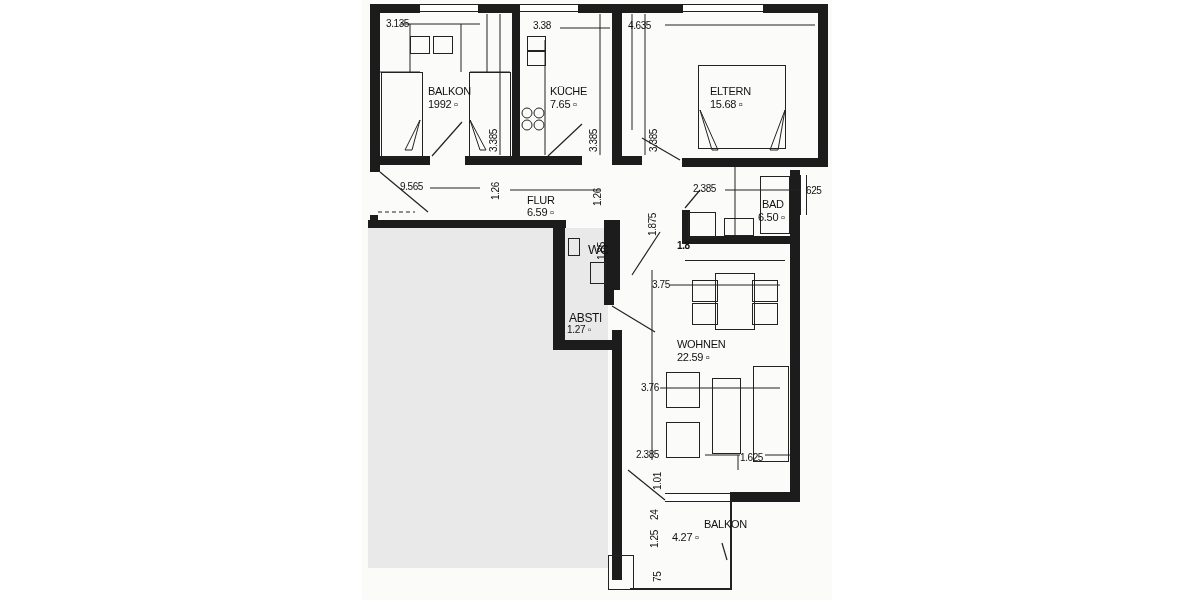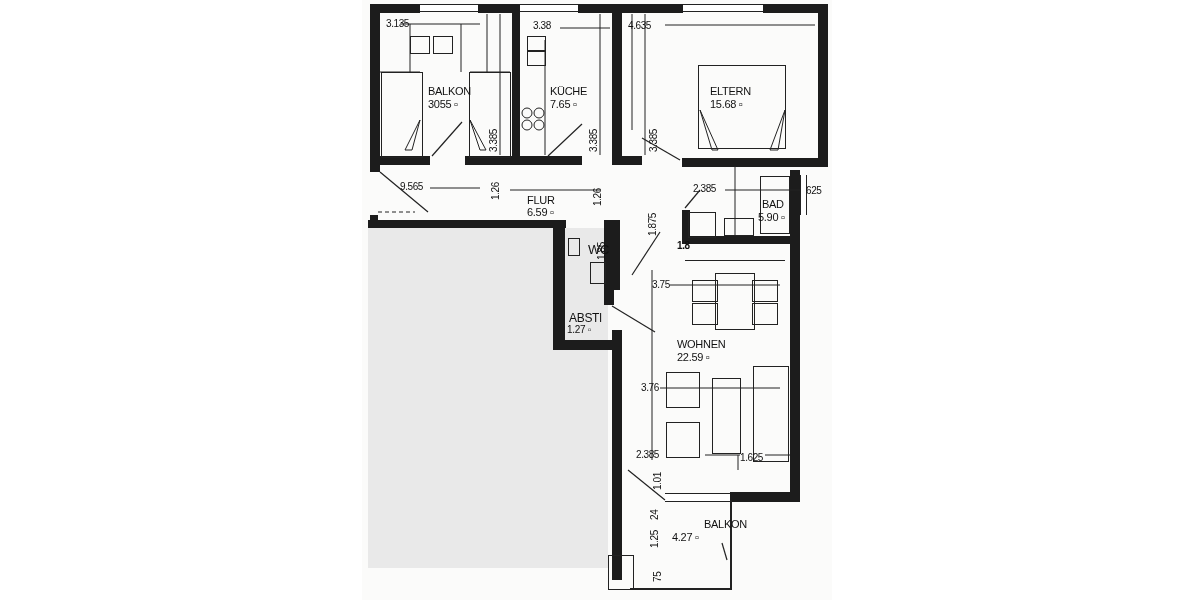--- a/index.html
+++ b/index.html
@@ -133,29 +133,29 @@
   <div class="furn" style="left:692px;top:303px;width:24px;height:20px;"></div>
   <div class="furn" style="left:752px;top:280px;width:24px;height:20px;"></div>
   <div class="furn" style="left:752px;top:303px;width:24px;height:20px;"></div>
   <div class="furn" style="left:685px;top:260px;width:100px;height:0;border-width:1.5px 0 0 0;"></div>
   <div class="furn" style="left:666px;top:372px;width:32px;height:34px;"></div>
   <div class="furn" style="left:666px;top:422px;width:32px;height:34px;"></div>
   <div class="furn" style="left:712px;top:378px;width:27px;height:74px;"></div>
   <div class="furn" style="left:753px;top:366px;width:34px;height:94px;"></div>
 
   <span class="label" style="left:428px;top:85px;">BALKON</span>
-  <span class="label" style="left:428px;top:98px;">3055 ▫</span>
+  <span class="label" style="left:428px;top:98px;">1992 ▫</span>
   <span class="label" style="left:550px;top:85px;">KÜCHE</span>
   <span class="label" style="left:550px;top:98px;">7.65 ▫</span>
   <span class="label" style="left:710px;top:85px;">ELTERN</span>
   <span class="label" style="left:710px;top:98px;">15.68 ▫</span>
   <span class="label" style="left:527px;top:194px;">FLUR</span>
   <span class="label" style="left:527px;top:206px;">6.59 ▫</span>
   <span class="label" style="left:762px;top:198px;">BAD</span>
-  <span class="label" style="left:758px;top:211px;">5.90 ▫</span>
+  <span class="label" style="left:758px;top:211px;">6.50 ▫</span>
   <span class="label" style="left:588px;top:244px;font-size:13px;">WC</span>
   <span class="label" style="left:569px;top:312px;font-size:12px;">ABSTl</span>
   <span class="label" style="left:567px;top:324px;font-size:10px;">1.27 ▫</span>
   <span class="label" style="left:677px;top:338px;">WOHNEN</span>
   <span class="label" style="left:677px;top:351px;">22.59 ▫</span>
   <span class="label" style="left:672px;top:518px;padding-left:32px;">BALKON</span>
   <span class="label" style="left:672px;top:531px;">4.27 ▫</span>
 
   <span class="dim" style="left:386px;top:18px;">3.135</span>
   <span class="dim" style="left:533px;top:20px;">3.38</span>

